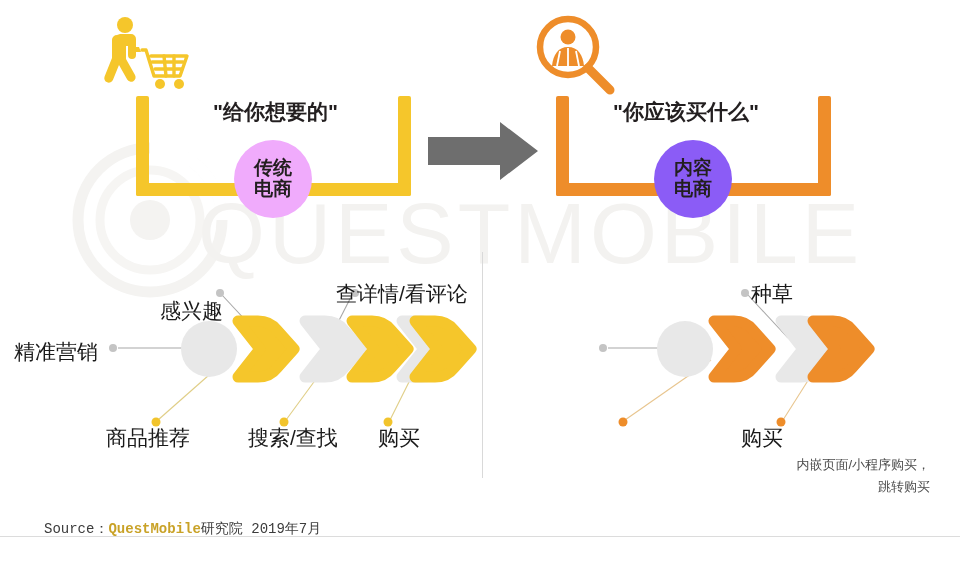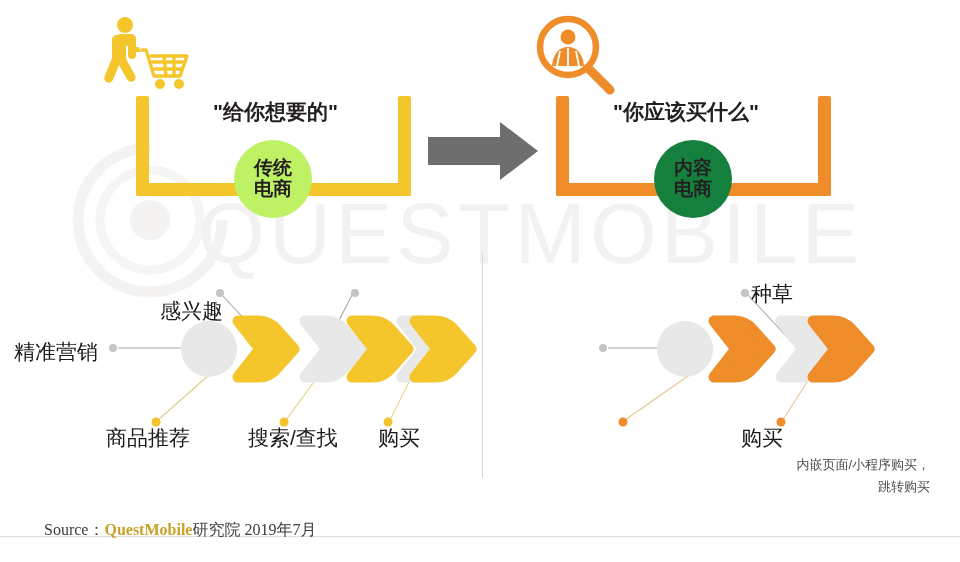--- a/index.html
+++ b/index.html
@@ -45,22 +45,22 @@
   }
   #quote-trad{left:213px;}
   #quote-content{left:613px;}
 
   .circle-badge{
     position:absolute;width:78px;height:78px;border-radius:50%;
     display:flex;flex-direction:column;align-items:center;justify-content:center;
     color:#231f20;font-size:19px;font-weight:700;line-height:1.08;
     font-family:"Liberation Sans","DejaVu Sans",sans-serif;
   }
-  #badge-trad{left:234px;top:140px;background:#bef264;}
-  #badge-content{left:654px;top:140px;background:#15803d;}
+  #badge-trad{left:234px;top:140px;background:#f0abfc;}
+  #badge-content{left:654px;top:140px;background:#8b5cf6;}
 
   
   .arrow-mid{position:absolute;left:428px;top:122px;width:110px;height:58px;}
 
   
   .divider{position:absolute;left:482px;top:252px;width:1px;height:226px;background:#d9d9d9;}
 
   
   .flow{position:absolute;}
   #flow-left{left:0;top:262px;width:482px;height:230px;}
@@ -72,22 +72,22 @@
     position:absolute;white-space:nowrap;color:#1a1a1a;
     font-family:"Liberation Sans","DejaVu Sans",sans-serif;
   }
   .flab.main{font-size:21px;font-weight:500;}
   .flab.sub{font-size:13px;color:#4d4d4d;font-weight:400;text-align:right;line-height:1.45;}
 
   
   .foot-rule{position:absolute;left:0;top:536px;width:960px;height:1px;background:#dcdcdc;}
   .foot{
     position:absolute;left:44px;top:520px;
-    font-size:16px;color:#3c3c3c;white-space:nowrap;
-    font-family:Liberation Serif, serif;
+    font-size:14px;color:#3c3c3c;white-space:nowrap;
+    font-family:Liberation Mono, monospace;
   }
   .foot .brand{color:#C9A227;font-weight:700;}
 </style>
 </head>
 <body>
 
 <div id="stage">
 
   <div class="wm-wrap">
     <svg class="wm-logo" viewBox="0 0 180 180">
@@ -191,20 +191,21 @@
         <path d="M238 59 h20 q12 0 19 9 l17 19 -17 19 q-7 9 -19 9 h-20 l22 -28 z" fill="#F5C62B" stroke="#F5C62B" stroke-width="11" stroke-linejoin="round"></path>
         <path d="M305 59 h20 q12 0 19 9 l17 19 -17 19 q-7 9 -19 9 h-20 l22 -28 z" fill="#E8E8E8" stroke="#E8E8E8" stroke-width="11" stroke-linejoin="round"></path>
         <path d="M352 59 h20 q12 0 19 9 l17 19 -17 19 q-7 9 -19 9 h-20 l22 -28 z" fill="#F5C62B" stroke="#F5C62B" stroke-width="11" stroke-linejoin="round"></path>
         <path d="M402 59 h20 q12 0 19 9 l17 19 -17 19 q-7 9 -19 9 h-20 l22 -28 z" fill="#E8E8E8" stroke="#E8E8E8" stroke-width="11" stroke-linejoin="round"></path>
         <path d="M415 59 h20 q12 0 19 9 l17 19 -17 19 q-7 9 -19 9 h-20 l22 -28 z" fill="#F5C62B" stroke="#F5C62B" stroke-width="11" stroke-linejoin="round"></path>
       </g>
     </svg>
 
     <div class="flab main" style="left:14px;top:76px;">精准营销</div>
     <div class="flab main" style="left:160px;top:35px;">感兴趣</div>
+    <div class="flab main" style="left:336px;top:18px;">查详情/看评论</div>
     <div class="flab main" style="left:106px;top:162px;">商品推荐</div>
     <div class="flab main" style="left:248px;top:162px;">搜索/查找</div>
     <div class="flab main" style="left:378px;top:162px;">购买</div>
   </div>
 
   <div class="flow" id="flow-right">
     <svg class="flow-svg" width="477" height="250" viewBox="0 0 477 250">
       <g stroke="#a8a8a8" stroke-width="1.1" fill="none">
         <path d="M125 86 H175"></path>
         <path d="M265 33 L305 76"></path>

